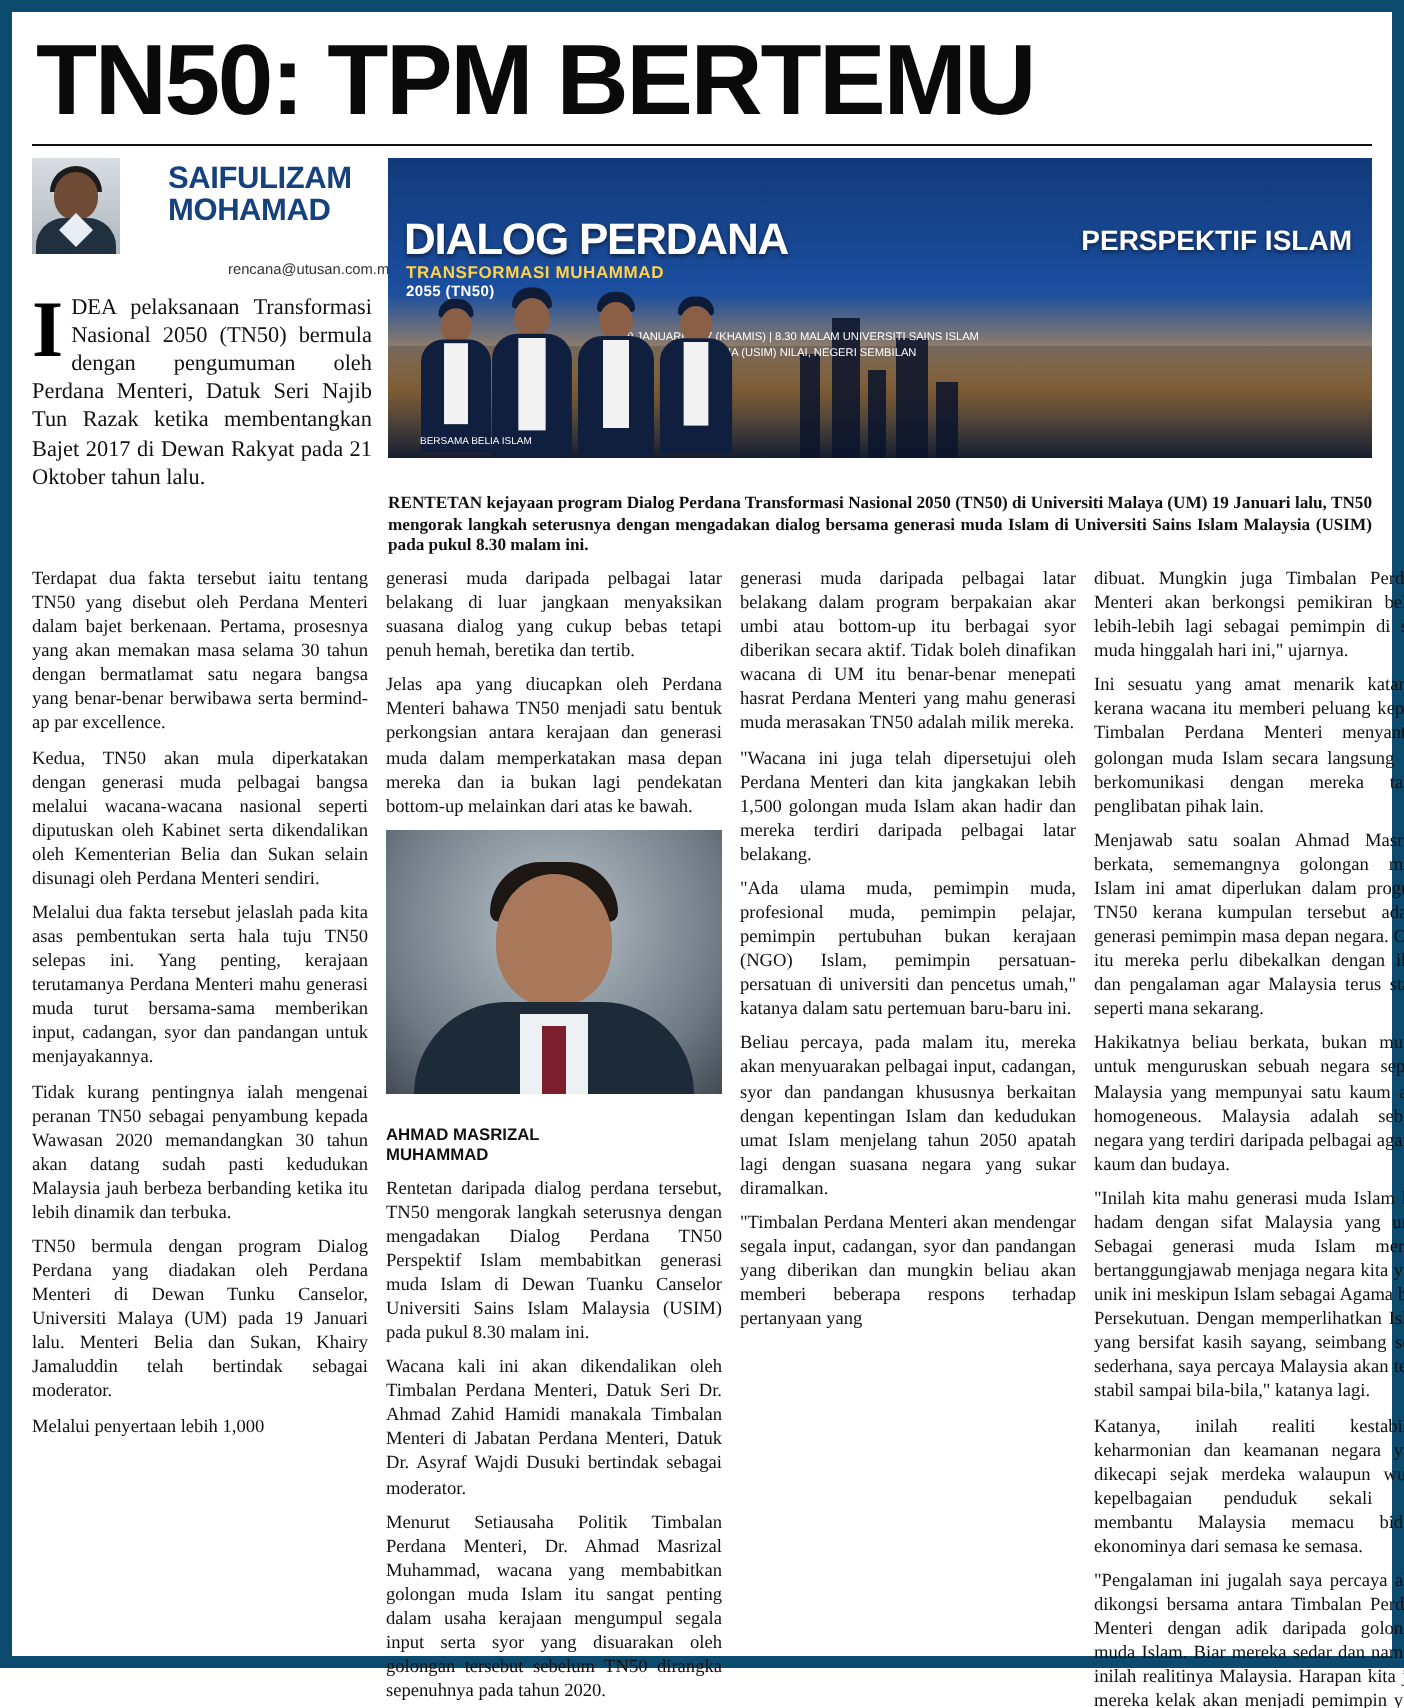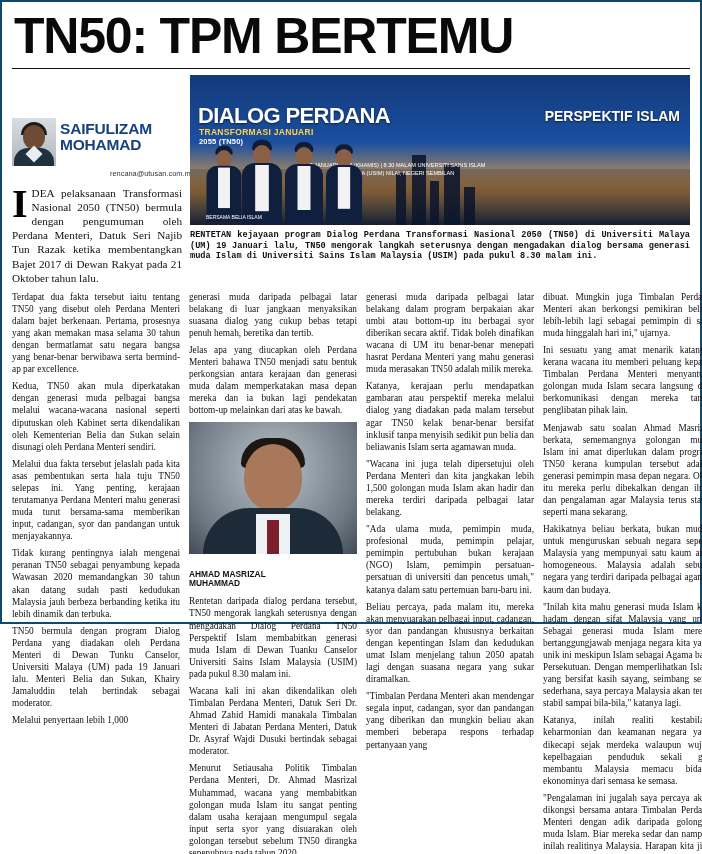--- a/index.html
+++ b/index.html
@@ -10,24 +10,24 @@
   body {
     width: 702px;
     height: 854px;
     font-family: "Liberation Serif", serif;
     color: #111;
     overflow: hidden;
   }
   .page {
     position: relative;
     width: 702px;
-    height: 624px;
+    height: 834px;
     box-sizing: border-box;
     padding: 8px 10px 6px 10px;
-    border: 2px solid #0c4a6e;
+    border: 6px solid #0c4a6e;
   }
 
   
   .headline {
     font-family: "Liberation Sans", sans-serif;
     font-weight: bold;
     font-size: 50px;
     line-height: 0.96;
     letter-spacing: -1.2px;
     color: #0a0a0a;
@@ -47,22 +47,21 @@
     gap: 8px;
     align-items: flex-start;
   }
   .byline-col {
     width: 170px;
     flex: 0 0 170px;
   }
   .byline {
     display: flex;
     align-items: flex-start;
-    gap: 4px;
-    margin-top: 43px;
+    gap: 24px;
   }
   .byline-photo {
     width: 44px;
     height: 48px;
     flex: 0 0 44px;
     background: linear-gradient(#d8dde2, #aeb6bd);
     position: relative;
     overflow: hidden;
     border: 0;
   }
@@ -261,22 +260,22 @@
   .fig.f4 { left: 122px; transform: scale(0.95); }
   .poster .flag {
     position: absolute;
     left: 16px; bottom: 5px;
     font-family: "Liberation Sans", sans-serif;
     font-size: 5px;
     color: #fff;
   }
 
   .caption {
-    margin-top: 5px;
-    font-family: Liberation Mono, monospace;
+    margin-top: 17px;
+    font-family: Liberation Serif, serif;
     font-weight: bold;
     font-size: 8.6px;
     line-height: 1.24;
     text-align: justify;
     color: #111;
   }
 
   
   .cols {
     display: flex;
@@ -395,21 +394,21 @@
     <div class="poster-col">
       <div class="poster">
         <div class="sky"></div>
         <div class="tower" style="left:206px;width:10px;height:52px;"></div>
         <div class="tower" style="left:222px;width:14px;height:70px;"></div>
         <div class="tower" style="left:240px;width:9px;height:44px;"></div>
         <div class="tower" style="left:254px;width:16px;height:60px;"></div>
         <div class="tower" style="left:274px;width:11px;height:38px;"></div>
         <div class="city"></div>
         <div class="ttl">DIALOG PERDANA</div>
-        <div class="sub1">TRANSFORMASI JANUARI</div>
+        <div class="sub1">TRANSFORMASI MUHAMMAD</div>
         <div class="sub2">2055 (TN50)</div>
         <div class="persp">PERSPEKTIF ISLAM</div>
         <div class="info">19 JANUARI 2017 (KHAMIS) | 8.30 MALAM
 UNIVERSITI SAINS ISLAM MALAYSIA (USIM)
 NILAI, NEGERI SEMBILAN</div>
         <div class="figs">
           <div class="fig f1">
               <div class="fcap"></div>
               <div class="fhead"></div>
               <div class="fbody"></div>
@@ -466,21 +465,20 @@
         <span>AHMAD MASRIZAL</span><br>
         <span>MUHAMMAD</span>
       </div>
       <p>Rentetan daripada dialog perdana tersebut, TN50 mengorak langkah seterusnya dengan mengadakan Dialog Perdana TN50 Perspektif Islam membabitkan generasi muda Islam di Dewan Tuanku Canselor Universiti Sains Islam Malaysia (USIM) pada pukul 8.30 malam ini.</p>
       <p>Wacana kali ini akan dikendalikan oleh Timbalan Perdana Menteri, Datuk Seri Dr. Ahmad Zahid Hamidi manakala Timbalan Menteri di Jabatan Perdana Menteri, Datuk Dr. Asyraf Wajdi Dusuki bertindak sebagai moderator.</p>
       <p>Menurut Setiausaha Politik Timbalan Perdana Menteri, Dr. Ahmad Masrizal Muhammad, wacana yang membabitkan golongan muda Islam itu sangat penting dalam usaha kerajaan mengumpul segala input serta syor yang disuarakan oleh golongan tersebut sebelum TN50 dirangka sepenuhnya pada tahun 2020.</p>
     </div>
 
     <div class="col c3">
       <p>generasi muda daripada pelbagai latar belakang dalam program berpakaian akar umbi atau bottom-up itu berbagai syor diberikan secara aktif. Tidak boleh dinafikan wacana di UM itu benar-benar menepati hasrat Perdana Menteri yang mahu generasi muda merasakan TN50 adalah milik mereka.</p>
-      <p>Katanya, kerajaan perlu mendapatkan gambaran atau perspektif mereka melalui dialog yang diadakan pada malam tersebut agar TN50 kelak benar-benar bersifat inklusif tanpa menyisih sedikit pun belia dan beliawanis Islam serta agamawan muda.</p>
       <p>"Wacana ini juga telah dipersetujui oleh Perdana Menteri dan kita jangkakan lebih 1,500 golongan muda Islam akan hadir dan mereka terdiri daripada pelbagai latar belakang.</p>
       <p>"Ada ulama muda, pemimpin muda, profesional muda, pemimpin pelajar, pemimpin pertubuhan bukan kerajaan (NGO) Islam, pemimpin persatuan-persatuan di universiti dan pencetus umah," katanya dalam satu pertemuan baru-baru ini.</p>
       <p>Beliau percaya, pada malam itu, mereka akan menyuarakan pelbagai input, cadangan, syor dan pandangan khususnya berkaitan dengan kepentingan Islam dan kedudukan umat Islam menjelang tahun 2050 apatah lagi dengan suasana negara yang sukar diramalkan.</p>
       <p>"Timbalan Perdana Menteri akan mendengar segala input, cadangan, syor dan pandangan yang diberikan dan mungkin beliau akan memberi beberapa respons terhadap pertanyaan yang</p>
     </div>
 
     <div class="col c4">
       <p>dibuat. Mungkin juga Timbalan Perdana Menteri akan berkongsi pemikiran beliau lebih-lebih lagi sebagai pemimpin di saat muda hinggalah hari ini," ujarnya.</p>
       <p>Ini sesuatu yang amat menarik katanya, kerana wacana itu memberi peluang kepada Timbalan Perdana Menteri menyantuni golongan muda Islam secara langsung dan berkomunikasi dengan mereka tanpa penglibatan pihak lain.</p>
       <p>Menjawab satu soalan Ahmad Masrizal berkata, sememangnya golongan muda Islam ini amat diperlukan dalam program TN50 kerana kumpulan tersebut adalah generasi pemimpin masa depan negara. Oleh itu mereka perlu dibekalkan dengan ilmu dan pengalaman agar Malaysia terus stabil seperti mana sekarang.</p>

